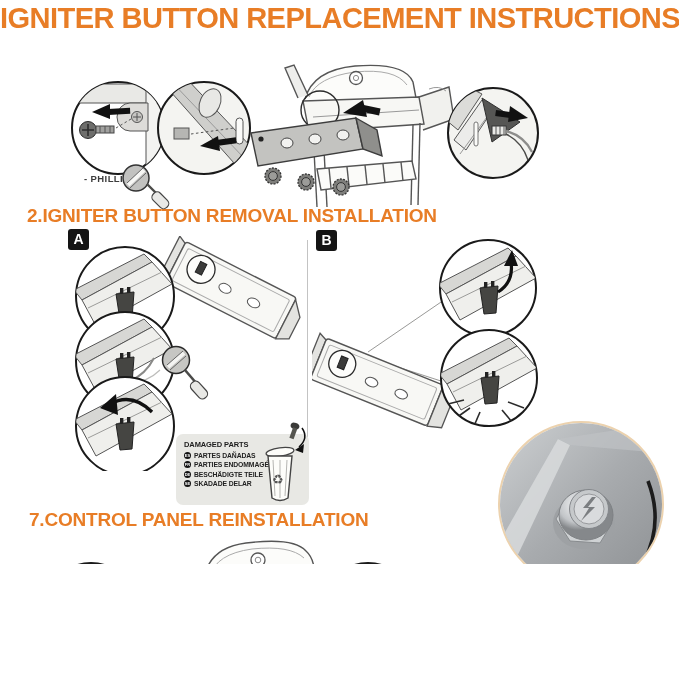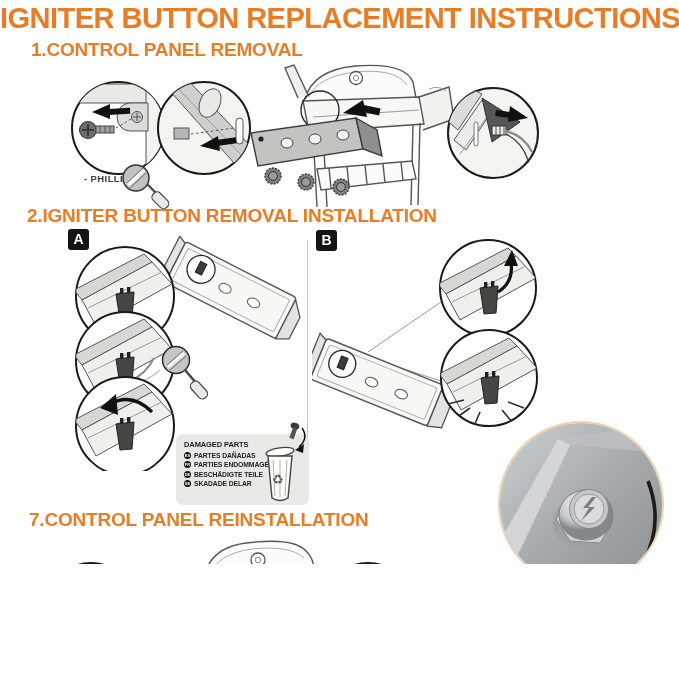--- a/index.html
+++ b/index.html
@@ -28,21 +28,20 @@
          border:2px solid #ecd2ae;box-sizing:border-box;}
   #photo-caption{left:514px;top:589px;width:150px;text-align:center;font-size:20px;letter-spacing:-0.2px;}
   svg{display:block;}
 </style>
 </head>
 <body>
 
 <div id="sheet">
 
   <div id="main-title" class="abs ttl">IGNITER BUTTON REPLACEMENT INSTRUCTIONS</div>
-  <div id="sec1-title" class="abs ttl h2">1.CONTROL PANEL REMOVAL</div>
   <div id="sec2-title" class="abs ttl h2">2.IGNITER BUTTON REMOVAL INSTALLATION</div>
   <div id="sec3-title" class="abs ttl h2">7.CONTROL PANEL REINSTALLATION</div>
 
   <svg class="abs" style="left:58px;top:66px" width="205" height="142" viewBox="0 0 205 142">
     <defs>
       <clipPath id="c1">
           <circle cx="60" cy="62" r="46"></circle>
         </clipPath>
       <clipPath id="c2">
           <circle cx="146" cy="62" r="46"></circle>

